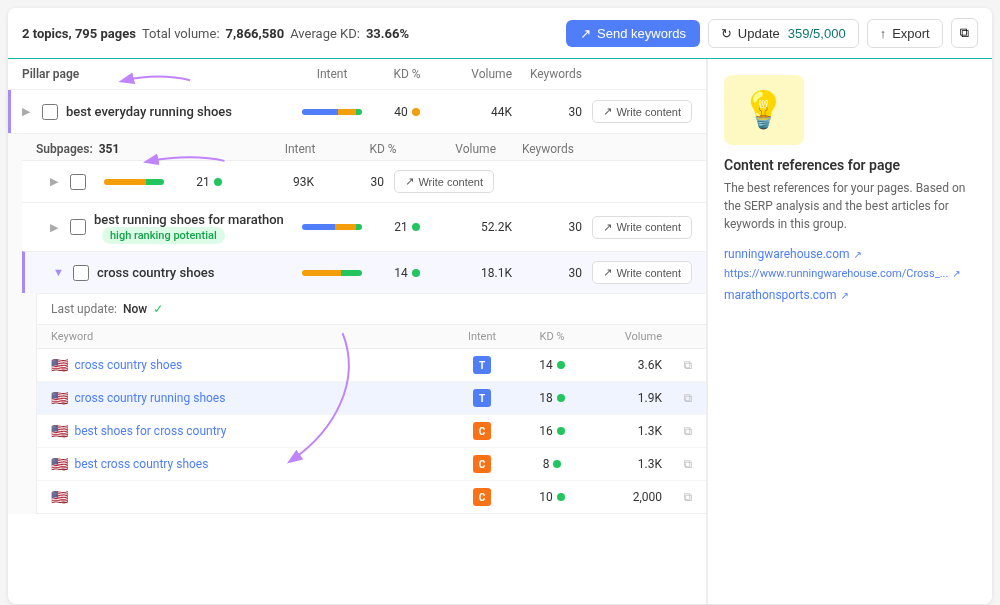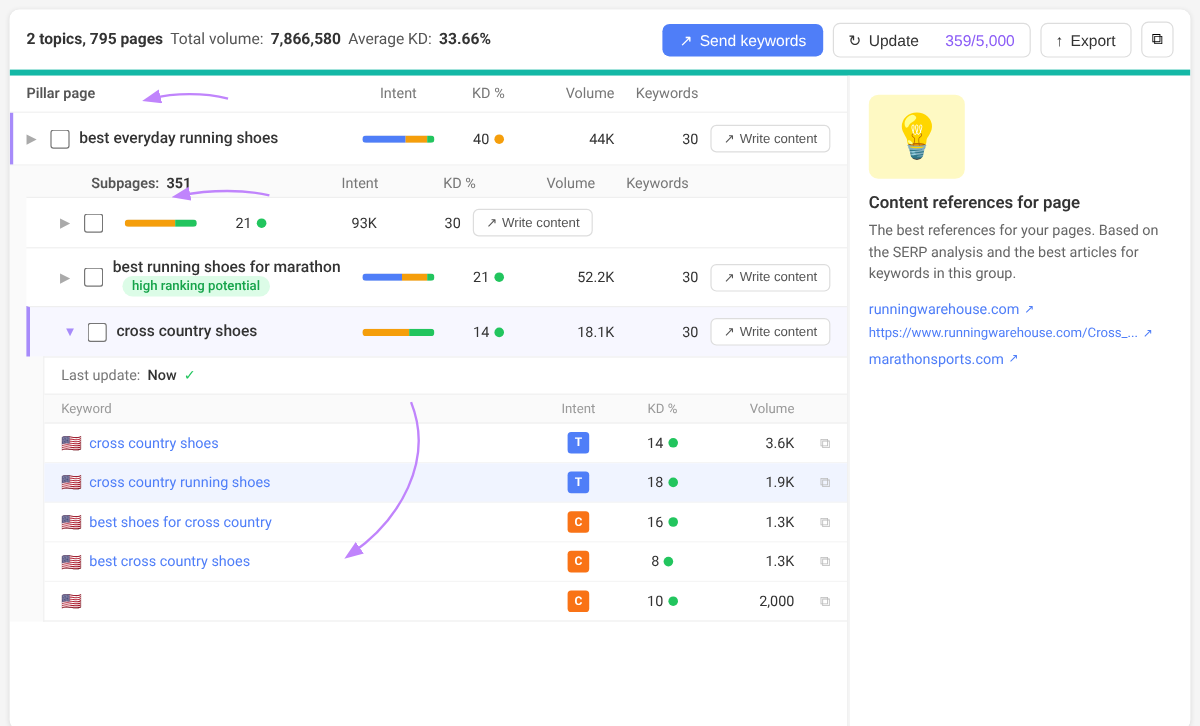--- a/index.html
+++ b/index.html
@@ -17,21 +17,21 @@
       border-radius: 8px;
       margin: 8px;
       box-shadow: 0 1px 4px rgba(0,0,0,0.1);
       overflow: hidden;
     }
     
     .top-bar {
       display: flex;
       align-items: center;
       padding: 10px 14px;
-      border-bottom: 5px solid #14b8a6;
+      border-bottom: 1px solid #14b8a6;
       gap: 16px;
       background: #fff;
     }
     .top-bar-stats {
       display: flex;
       align-items: center;
       gap: 6px;
       font-size: 13px;
       flex: 1;
     }
@@ -187,21 +187,21 @@
       background: #fafafa;
     }
     .subpage-header {
       display: flex;
       align-items: center;
       padding: 8px 14px 4px 28px;
       font-size: 12px;
       color: #777;
       gap: 8px;
     }
-    .subpage-header .sub-label { font-weight: 600; color: #555; margin-left: 40px; }
+    .subpage-header .sub-label { font-weight: 600; color: #555; }
     .subpage-row {
       display: flex;
       align-items: center;
       padding: 9px 14px 9px 28px;
       border-top: 1px solid #efefef;
       background: #fff;
       margin-left: 14px;
     }
     .subpage-row:first-child { border-top: none; }
     
@@ -348,21 +348,21 @@
       <span style="font-weight:700;">33.66%</span>
     </div>
     <div class="top-bar-actions">
       <button class="btn-primary">
         <span>↗</span>
         <span>Send keywords</span>
       </button>
       <button class="btn-secondary">
         <span>↻</span>
         <span>Update</span>
-        <span style="color:#8b5cf6; margin-left:16px;">359/5,000</span>
+        <span style="color:#0f766e; margin-left:2px;">359/5,000</span>
       </button>
       <button class="btn-secondary">
         <span>↑</span>
         <span>Export</span>
       </button>
       <button class="btn-icon">
         <span>⧉</span>
       </button>
     </div>
   </div>

